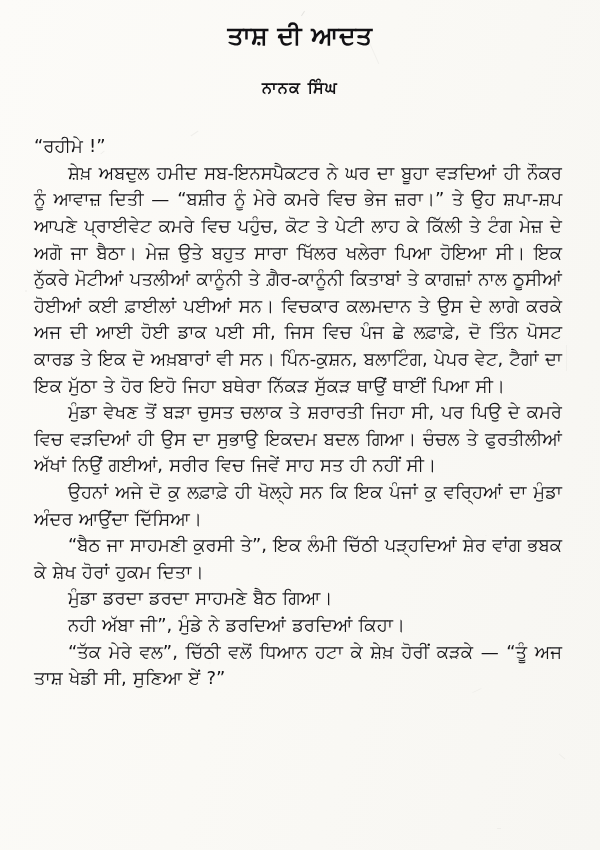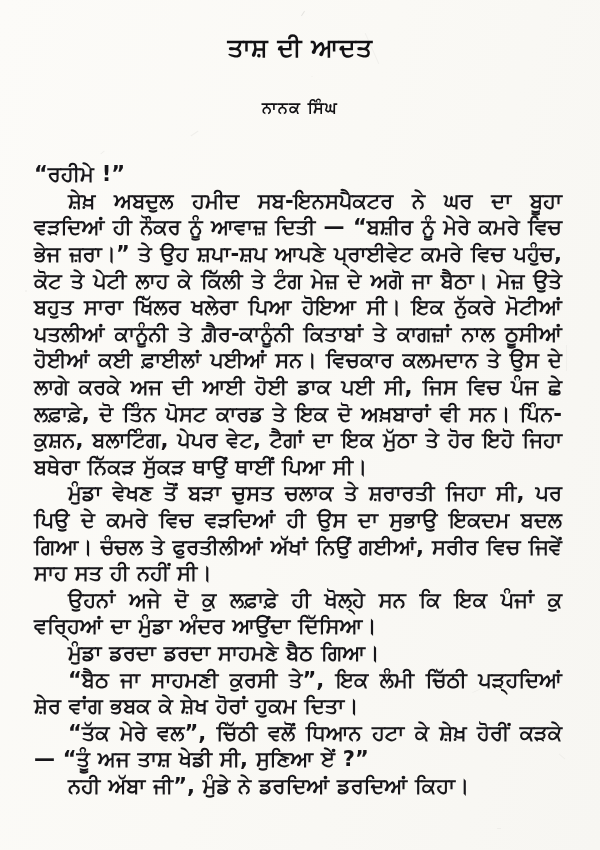--- a/index.html
+++ b/index.html
@@ -37,48 +37,47 @@
     top: 0;
     width: 532px;
   }
 
   .title {
     text-align: center;
     font-size: 25px;
     font-weight: 700;
     letter-spacing: 0.5px;
     margin: 0;
-    padding-top: 32px;
+    padding-top: 20px;
     line-height: 1.25;
     color: #121114;
   }
 
   .author {
     text-align: center;
     font-size: 16px;
     font-weight: 700;
     letter-spacing: 1.2px;
-    margin: 8px;
+    margin: 0;
     padding-top: 27px;
     color: #121114;
   }
 
   .body-copy {
     padding-top: 36px;
   }
 
   .para {
     margin: 0 4px 0 0;
-    font-size: 21px;
+    font-size: 18px;
     line-height: 26.6px;
     text-align: justify;
     text-justify: inter-word;
     word-spacing: 0.5px;
     color: #17161a;
-    font-weight: bold;
   }
 
   .para.indent {
     text-indent: 34px;
   }
 
   .para.noindent {
     text-indent: 0;
   }
 
@@ -129,23 +128,23 @@
 
       <p class="para noindent flush">“ਰਹੀਮੇ !”</p>
 
       <p class="para indent">ਸ਼ੇਖ਼ ਅਬਦੁਲ ਹਮੀਦ ਸਬ-ਇਨਸਪੈਕਟਰ ਨੇ ਘਰ ਦਾ ਬੂਹਾ ਵੜਦਿਆਂ ਹੀ ਨੌਕਰ ਨੂੰ ਆਵਾਜ਼ ਦਿਤੀ — “ਬਸ਼ੀਰ ਨੂੰ ਮੇਰੇ ਕਮਰੇ ਵਿਚ ਭੇਜ ਜ਼ਰਾ।” ਤੇ ਉਹ ਸ਼ਪਾ-ਸ਼ਪ ਆਪਣੇ ਪ੍ਰਾਈਵੇਟ ਕਮਰੇ ਵਿਚ ਪਹੁੰਚ, ਕੋਟ ਤੇ ਪੇਟੀ ਲਾਹ ਕੇ ਕਿੱਲੀ ਤੇ ਟੰਗ ਮੇਜ਼ ਦੇ ਅਗੋ ਜਾ ਬੈਠਾ। ਮੇਜ਼ ਉਤੇ ਬਹੁਤ ਸਾਰਾ ਖਿੱਲਰ ਖਲੇਰਾ ਪਿਆ ਹੋਇਆ ਸੀ। ਇਕ ਨੁੱਕਰੇ ਮੋਟੀਆਂ ਪਤਲੀਆਂ ਕਾਨੂੰਨੀ ਤੇ ਗ਼ੈਰ-ਕਾਨੂੰਨੀ ਕਿਤਾਬਾਂ ਤੇ ਕਾਗਜ਼ਾਂ ਨਾਲ ਠੂਸੀਆਂ ਹੋਈਆਂ ਕਈ ਫ਼ਾਈਲਾਂ ਪਈਆਂ ਸਨ। ਵਿਚਕਾਰ ਕਲਮਦਾਨ ਤੇ ਉਸ ਦੇ ਲਾਗੇ ਕਰਕੇ ਅਜ ਦੀ ਆਈ ਹੋਈ ਡਾਕ ਪਈ ਸੀ, ਜਿਸ ਵਿਚ ਪੰਜ ਛੇ ਲਫ਼ਾਫ਼ੇ, ਦੋ ਤਿੰਨ ਪੋਸਟ ਕਾਰਡ ਤੇ ਇਕ ਦੋ ਅਖ਼ਬਾਰਾਂ ਵੀ ਸਨ। ਪਿੰਨ-ਕੁਸ਼ਨ, ਬਲਾਟਿੰਗ, ਪੇਪਰ ਵੇਟ, ਟੈਗਾਂ ਦਾ ਇਕ ਮੁੱਠਾ ਤੇ ਹੋਰ ਇਹੋ ਜਿਹਾ ਬਥੇਰਾ ਨਿੱਕੜ ਸੁੱਕੜ ਥਾਉਂ ਥਾਈਂ ਪਿਆ ਸੀ।</p>
 
 
       <p class="para indent">ਮੁੰਡਾ ਵੇਖਣ ਤੋਂ ਬੜਾ ਚੁਸਤ ਚਲਾਕ ਤੇ ਸ਼ਰਾਰਤੀ ਜਿਹਾ ਸੀ, ਪਰ ਪਿਉ ਦੇ ਕਮਰੇ ਵਿਚ ਵੜਦਿਆਂ ਹੀ ਉਸ ਦਾ ਸੁਭਾਉ ਇਕਦਮ ਬਦਲ ਗਿਆ। ਚੰਚਲ ਤੇ ਫੁਰਤੀਲੀਆਂ ਅੱਖਾਂ ਨਿਉਂ ਗਈਆਂ, ਸਰੀਰ ਵਿਚ ਜਿਵੇਂ ਸਾਹ ਸਤ ਹੀ ਨਹੀਂ ਸੀ।</p>
 
       <p class="para indent">ਉਹਨਾਂ ਅਜੇ ਦੋ ਕੁ ਲਫ਼ਾਫ਼ੇ ਹੀ ਖੋਲ੍ਹੇ ਸਨ ਕਿ ਇਕ ਪੰਜਾਂ ਕੁ ਵਰ੍ਹਿਆਂ ਦਾ ਮੁੰਡਾ ਅੰਦਰ ਆਉਂਦਾ ਦਿੱਸਿਆ।</p>
 
+      <p class="para indent">“ਬੈਠ ਜਾ ਸਾਹਮਣੀ ਕੁਰਸੀ ਤੇ”, ਇਕ ਲੰਮੀ ਚਿੱਠੀ ਪੜ੍ਹਦਿਆਂ ਸ਼ੇਰ ਵਾਂਗ ਭਬਕ ਕੇ ਸ਼ੇਖ ਹੋਰਾਂ ਹੁਕਮ ਦਿਤਾ।</p>
+
       <p class="para indent flush">ਮੁੰਡਾ ਡਰਦਾ ਡਰਦਾ ਸਾਹਮਣੇ ਬੈਠ ਗਿਆ।</p>
 
-      <p class="para indent">“ਬੈਠ ਜਾ ਸਾਹਮਣੀ ਕੁਰਸੀ ਤੇ”, ਇਕ ਲੰਮੀ ਚਿੱਠੀ ਪੜ੍ਹਦਿਆਂ ਸ਼ੇਰ ਵਾਂਗ ਭਬਕ ਕੇ ਸ਼ੇਖ ਹੋਰਾਂ ਹੁਕਮ ਦਿਤਾ।</p>
+      <p class="para indent flush">ਨਹੀ ਅੱਬਾ ਜੀ”, ਮੁੰਡੇ ਨੇ ਡਰਦਿਆਂ ਡਰਦਿਆਂ ਕਿਹਾ।</p>
 
       <p class="para indent">“ਤੱਕ ਮੇਰੇ ਵਲ”, ਚਿੱਠੀ ਵਲੋਂ ਧਿਆਨ ਹਟਾ ਕੇ ਸ਼ੇਖ਼ ਹੋਰੀਂ ਕੜਕੇ — “ਤੂੰ ਅਜ ਤਾਸ਼ ਖੇਡੀ ਸੀ, ਸੁਣਿਆ ਏਂ ?”</p>
-
-      <p class="para indent flush">ਨਹੀ ਅੱਬਾ ਜੀ”, ਮੁੰਡੇ ਨੇ ਡਰਦਿਆਂ ਡਰਦਿਆਂ ਕਿਹਾ।</p>
 
     </div>
   </div>
 </div>
 
 </body></html>

